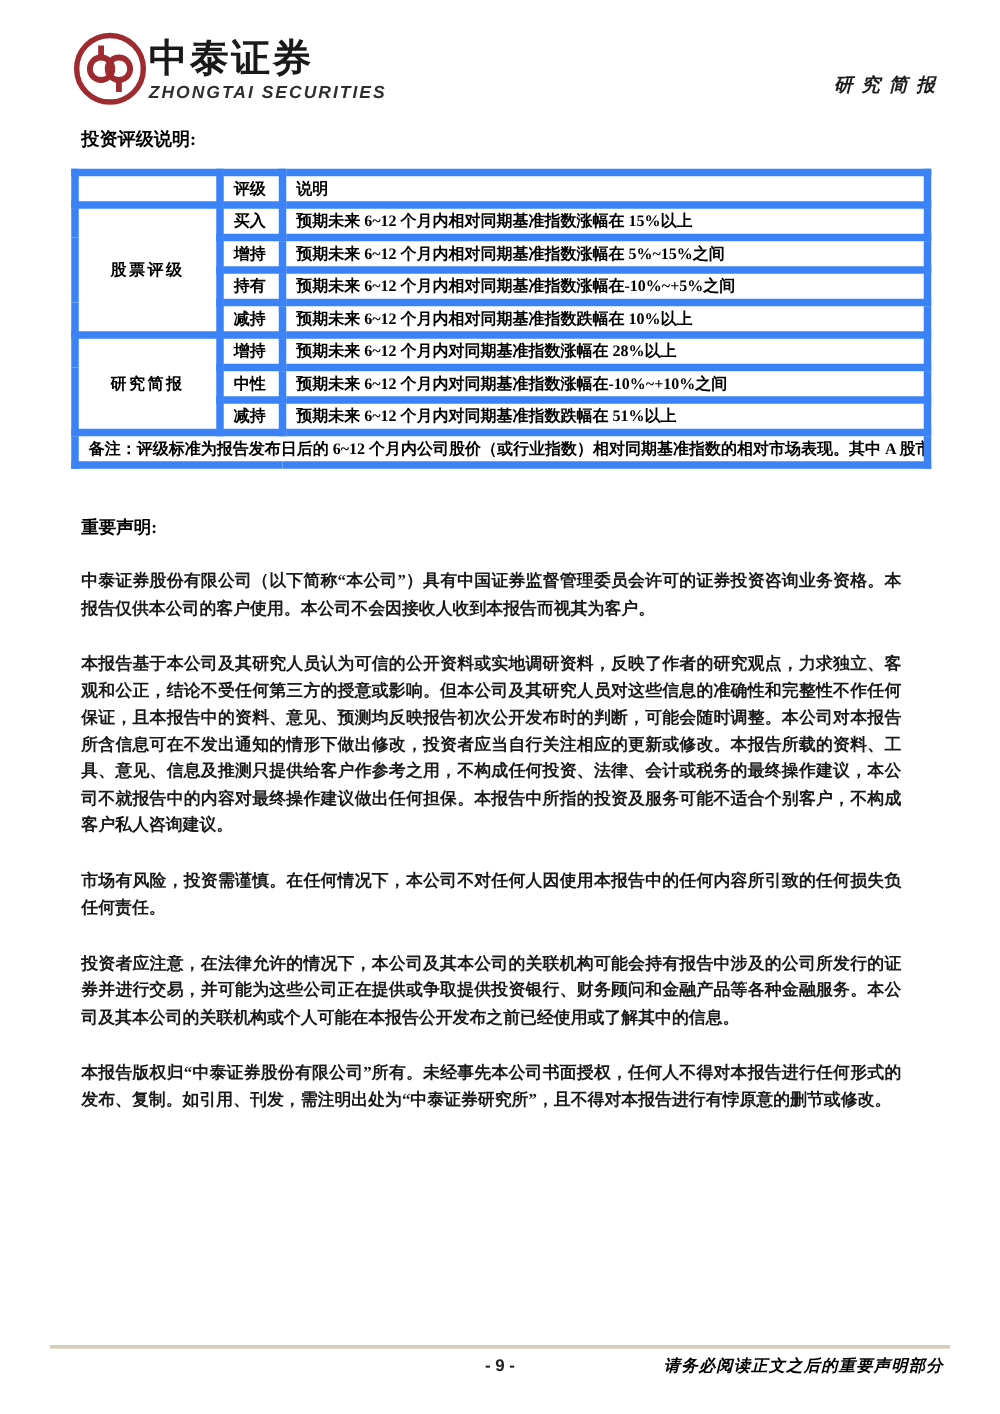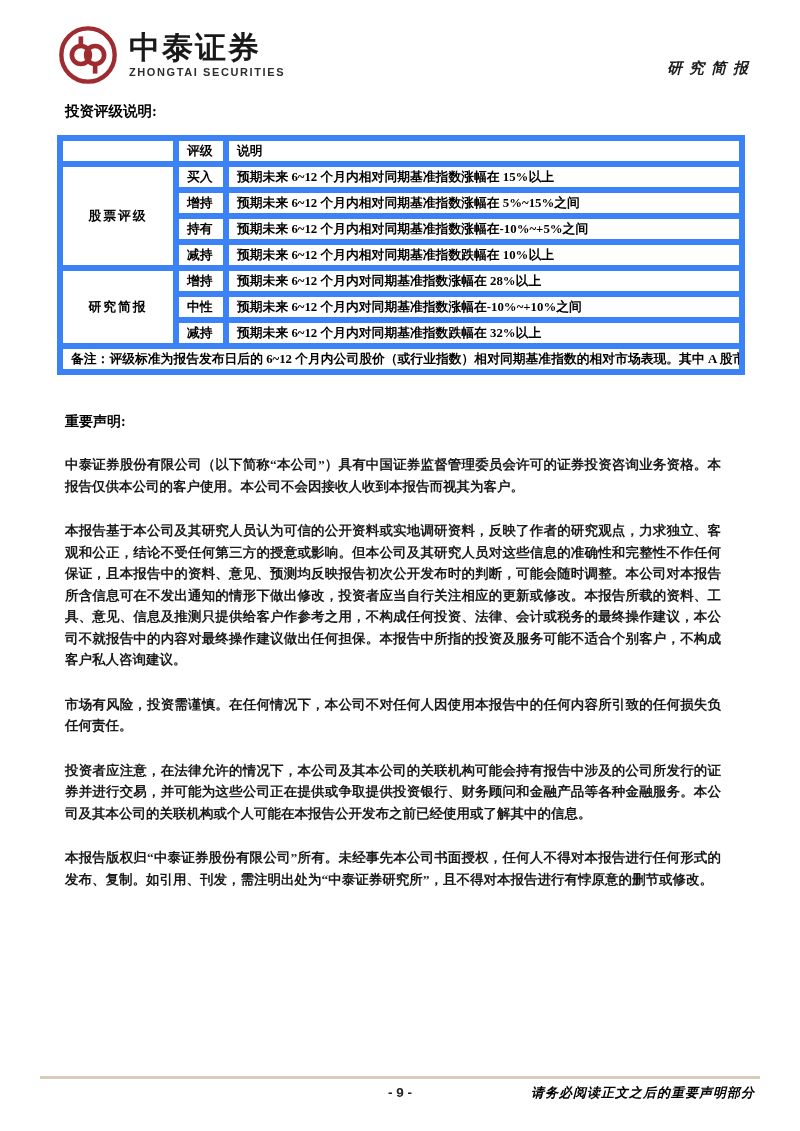--- a/index.html
+++ b/index.html
@@ -14,31 +14,31 @@
     overflow: hidden;
   }
   
   .header {
     display: flex;
     justify-content: space-between;
     align-items: flex-end;
     padding: 18px 45px 0 57px;
     height: 86px;
   }
-  .logo { display: flex; align-items: center; gap: 10px; }
+  .logo { display: flex; align-items: center; }
   .emblem { width: 62px; height: 62px; }
   .logo-text { display: flex; flex-direction: column; line-height: 1; }
   .logo-cn {
     font-family: "Liberation Sans", "DejaVu Sans", sans-serif;
     font-size: 31px; font-weight: 800; color: #191919; letter-spacing: 2px;
   }
   .logo-en {
     font-family: "Liberation Sans", "DejaVu Sans", sans-serif;
-    font-size: 11px; font-weight: 700; color: #2e2e2e;
-    letter-spacing: 1.6px; margin-top: 4px;
+    font-size: 14px; font-weight: 700; color: #2e2e2e;
+    letter-spacing: 1.6px; margin-top: 4px; font-style: italic;
   }
   .doc-type {
     font-size: 15px; font-style: italic; font-weight: 600;
     letter-spacing: 7px; color: #1c1c1c; margin-bottom: 8px;
   }
   
   .rating-title {
     margin: 16px 0 0 65px;
     font-size: 14.5px; font-weight: 700; color: #000;
   }
@@ -158,21 +158,21 @@
         <td class="cat" rowspan="3">研究简报</td>
         <td class="rate">增持</td>
         <td>预期未来 6~12 个月内对同期基准指数涨幅在 28%以上</td>
       </tr>
       <tr>
         <td class="rate">中性</td>
         <td>预期未来 6~12 个月内对同期基准指数涨幅在-10%~+10%之间</td>
       </tr>
       <tr>
         <td class="rate">减持</td>
-        <td>预期未来 6~12 个月内对同期基准指数跌幅在 32%以上</td>
+        <td>预期未来 6~12 个月内对同期基准指数跌幅在 51%以上</td>
       </tr>
       <tr>
         <td class="note-cell" colspan="3">备注：评级标准为报告发布日后的 6~12 个月内公司股价（或行业指数）相对同期基准指数的相对市场表现。其中 A 股市场以沪深 300 指数为基准；新三板市场以三板成指（针对协议转让标的）或三板做市指数（针对做市转让标的）为基准；香港市场以摩根士丹利中国指数为基准，美股市场以标普 500 指数或纳斯达克综合指数为基准（另有说明的除外）。</td>
       </tr>
     </tbody>
   </table>
 
   <div class="statement">
     <div class="st-title">重要声明:</div>
     <p>中泰证券股份有限公司（以下简称“本公司”）具有中国证券监督管理委员会许可的证券投资咨询业务资格。本报告仅供本公司的客户使用。本公司不会因接收人收到本报告而视其为客户。</p>

